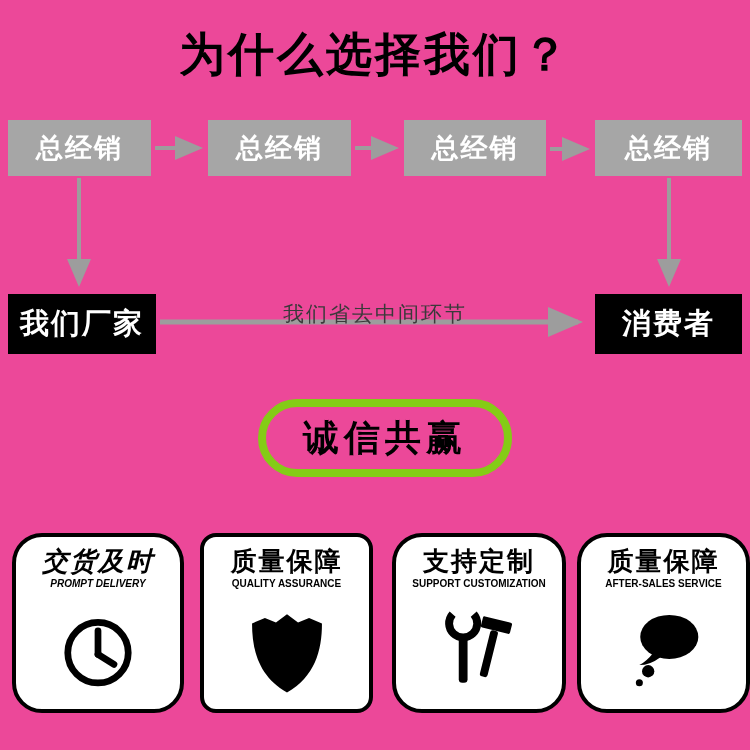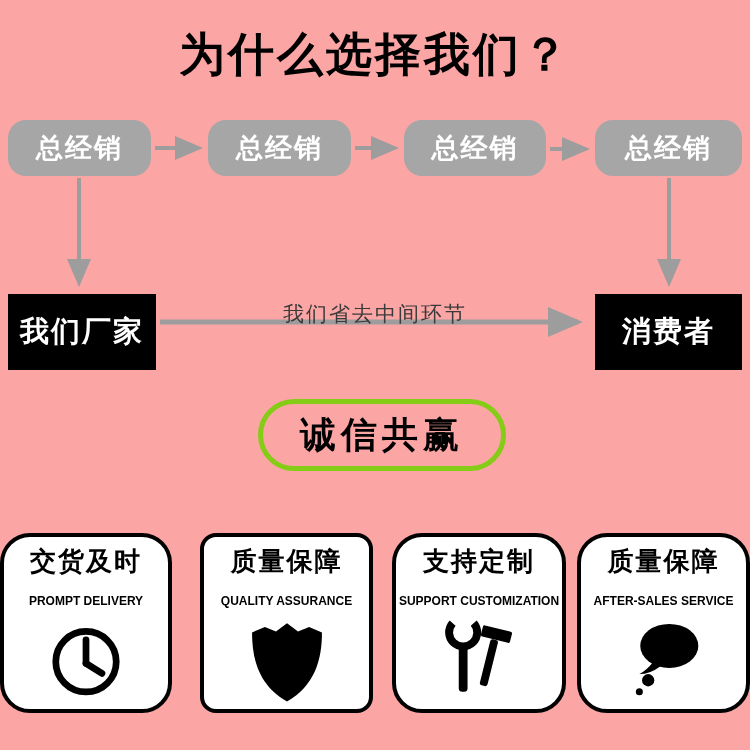--- a/index.html
+++ b/index.html
@@ -1,63 +1,63 @@
 <!DOCTYPE html>
 <html><head>
 <meta charset="utf-8">
 <style>
   html,body{margin:0;padding:0;background:#fff;}
   .page{
-    position:relative;width:750px;height:750px;background:#fca5a5;overflow:hidden;
+    position:relative;width:750px;height:750px;background:#ec4899;overflow:hidden;
     font-family:"Liberation Sans","DejaVu Sans",sans-serif;
   }
   .title{
     position:absolute;top:24px;left:0;width:750px;text-align:center;
     font-size:46px;font-weight:900;color:#000;letter-spacing:3px;
   }
   .dist-box{
     position:absolute;top:120px;height:56px;background:#a6a6a6;color:#fff;
     display:flex;align-items:center;justify-content:center;
-    font-size:27px;font-weight:bold;letter-spacing:2px;border-radius:18px;
+    font-size:27px;font-weight:bold;letter-spacing:2px;
   }
   .dist-1{left:8px;width:143px;}
   .dist-2{left:208px;width:143px;}
   .dist-3{left:404px;width:142px;}
   .dist-4{left:595px;width:147px;}
   .black-box{
-    position:absolute;top:294px;height:76px;background:#000;color:#fff;
+    position:absolute;top:294px;height:60px;background:#000;color:#fff;
     display:flex;align-items:center;justify-content:center;
     font-size:29px;font-weight:bold;letter-spacing:2px;
   }
   .factory{left:8px;width:148px;}
   .consumer{left:595px;width:147px;}
   .connectors{position:absolute;left:0;top:0;width:750px;height:750px;pointer-events:none;}
   .note{
     position:absolute;left:160px;width:430px;text-align:center;
     font-size:21px;color:#3a3a3a;letter-spacing:2px;
   }
   .note-1{top:300px;}
   .note-2{top:331px;}
   .slogan-pill{
     position:absolute;left:258px;top:399px;width:238px;height:62px;
-    border:5px solid #84cc16;border-radius:40px;
+    border:8px solid #84cc16;border-radius:40px;
     display:flex;align-items:center;justify-content:center;
     font-size:36px;font-weight:900;color:#000;letter-spacing:5px;
   }
   .badge{
     position:absolute;top:533px;height:162px;border:4px solid #000;border-radius:30px;
     background:#fff;display:flex;flex-direction:column;align-items:center;
     padding-top:10px;box-sizing:content-box;
   }
-  .badge-1{left:0;width:164px;}
+  .badge-1{left:12px;width:164px;font-style:italic;}
   .badge-2{left:200px;width:165px;border-radius:16px;}
   .badge-3{left:392px;width:166px;}
   .badge-4{left:577px;width:165px;}
   .badge-title{font-size:26px;font-weight:900;color:#000;letter-spacing:2px;line-height:1.15;}
-  .badge-sub{font-size:12px;font-weight:bold;color:#000;margin-top:17px;white-space:nowrap;text-align:center;}
+  .badge-sub{font-size:10px;font-weight:bold;color:#000;margin-top:1px;white-space:nowrap;text-align:center;}
   .badge-icon{flex:1;display:flex;align-items:center;justify-content:center;margin-top:4px;}
   .badge-icon svg{display:block;}
 </style>
 </head>
 <body>
 
 <div class="page">
 
   <div class="title">为什么选择我们？</div>
 

